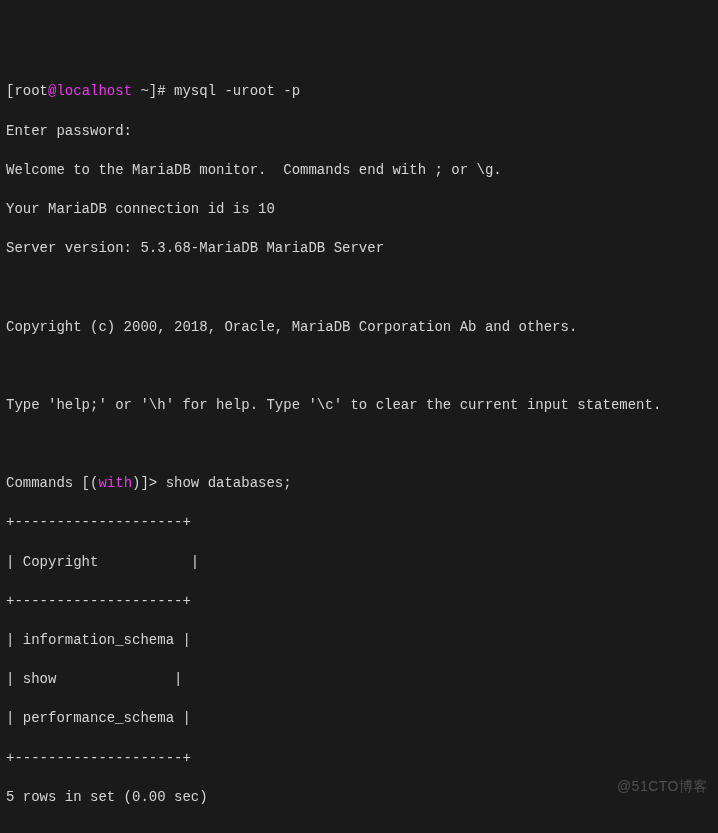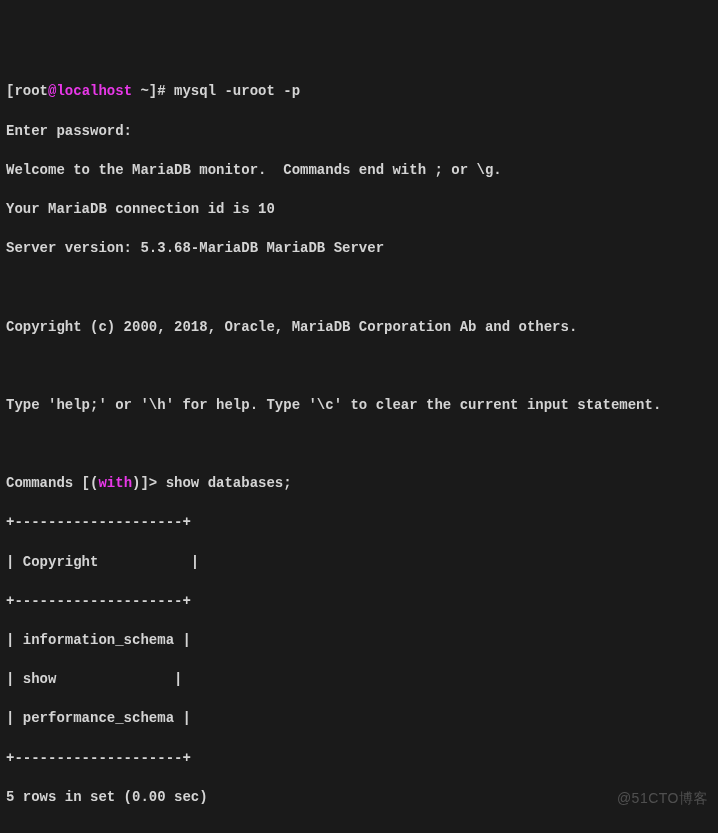--- a/index.html
+++ b/index.html
@@ -15,27 +15,26 @@
       color: #d4d4d4;
       padding: 4px 6px;
       white-space: pre;
       width: 718px;
       height: 833px;
       overflow: hidden;
       position: relative;
     }
     .term-line {
       white-space: pre;
-      font-weight: bold;
     }
     .magenta { color: #e838e8; }
     .watermark {
       position: absolute;
       right: 10px;
-      bottom: 24px;
+      bottom: 36px;
       color: rgba(180,180,180,0.35);
       font-family: sans-serif;
       font-size: 14px;
       letter-spacing: 0.5px;
       text-align: right;
     }
   </style>
 </head>
 <body>
 

